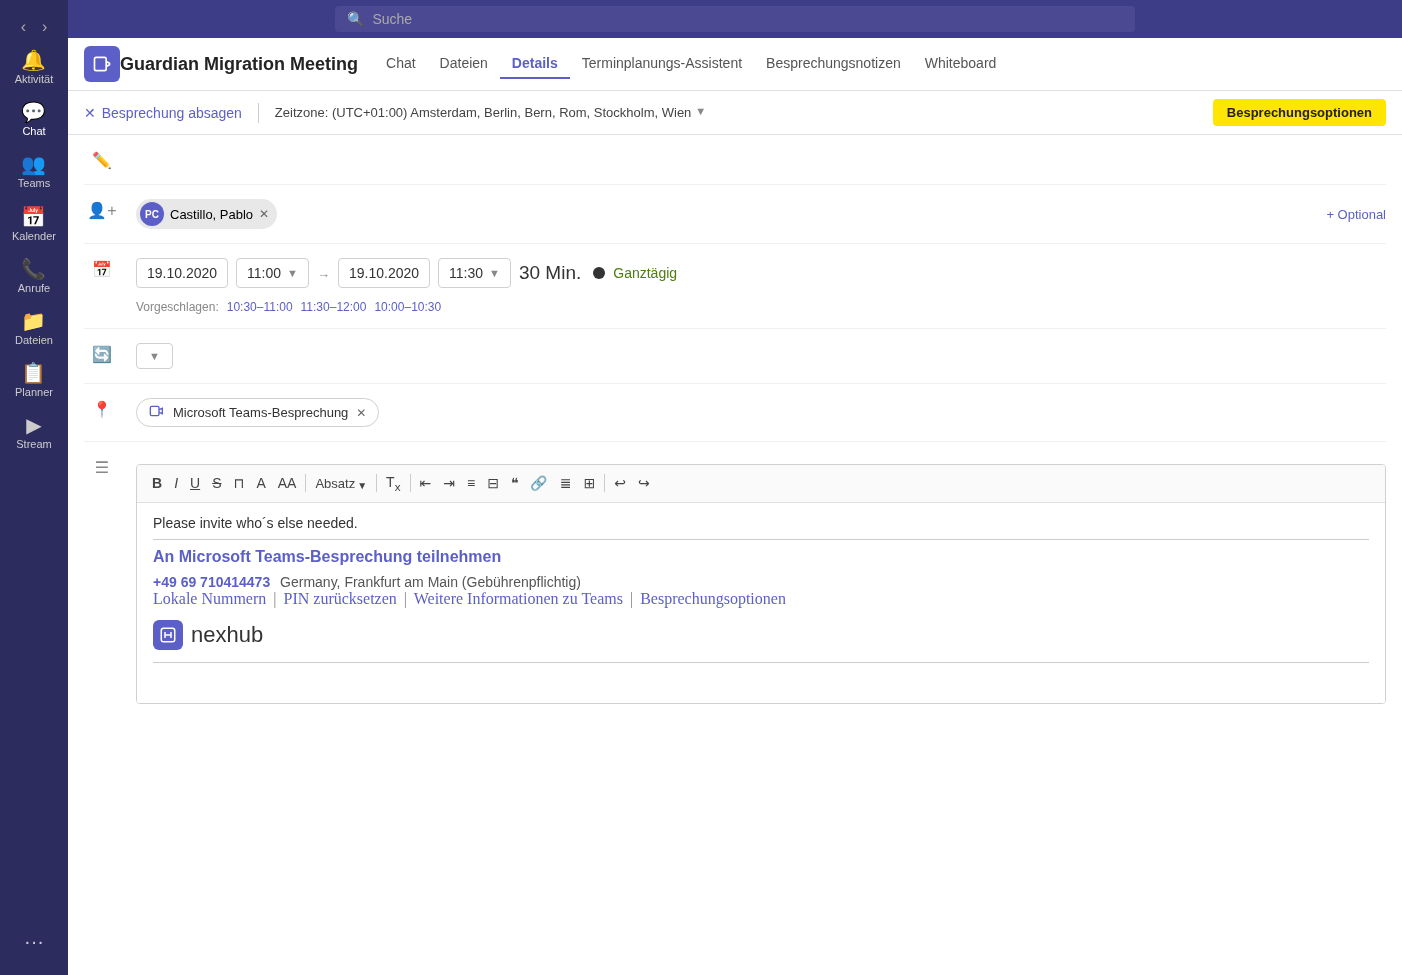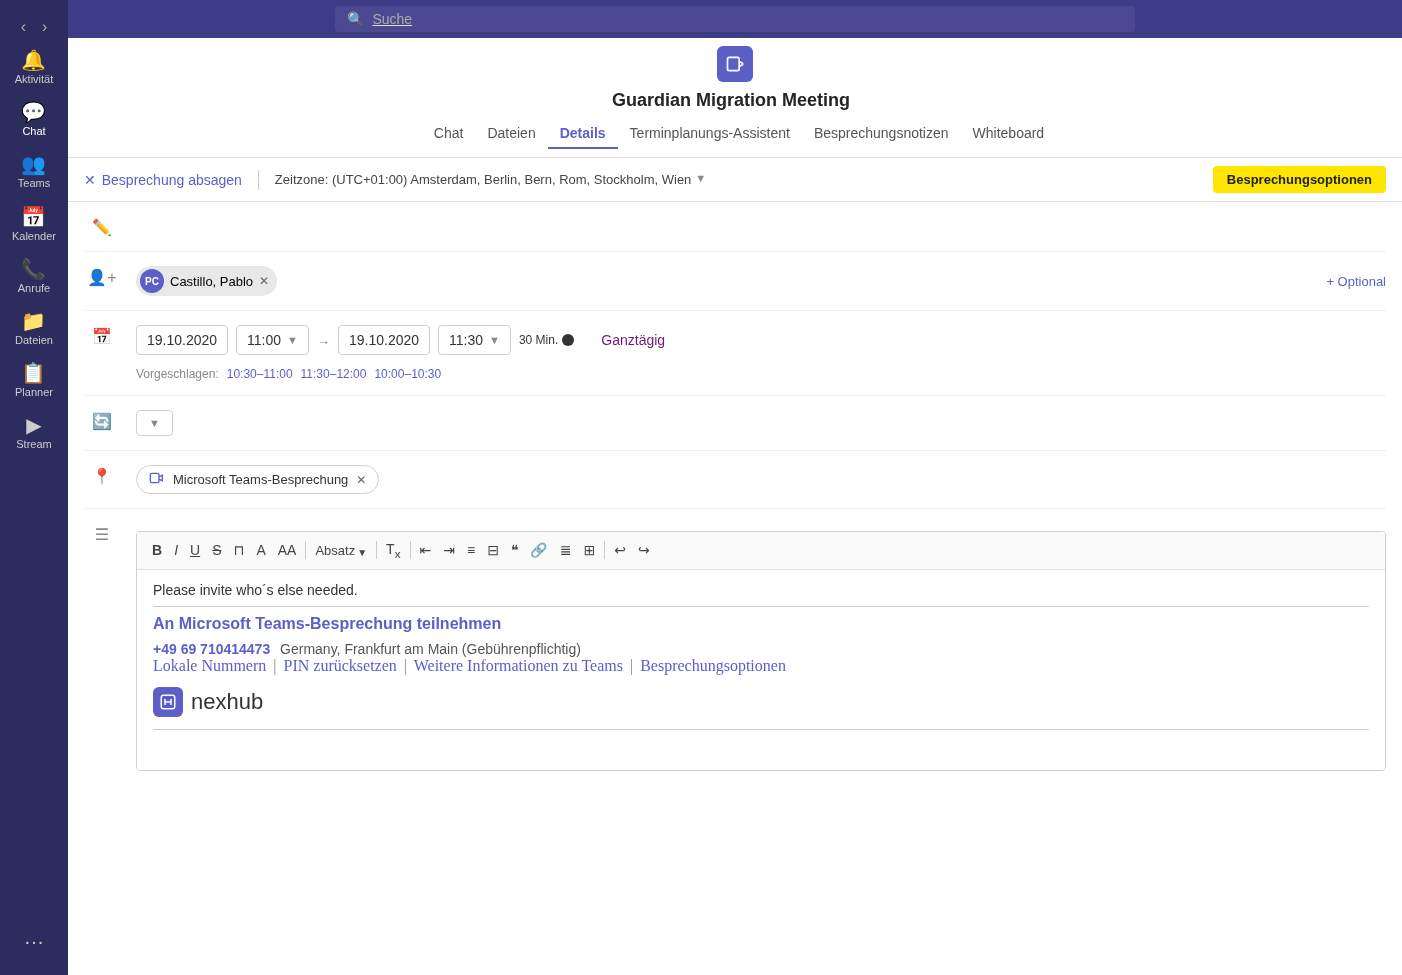--- a/index.html
+++ b/index.html
@@ -37,27 +37,26 @@
       flex: 1;
       display: flex;
       flex-direction: column;
       background: #fff;
       overflow: hidden;
     }
 
     
     .topbar {
       background: #fff;
-      padding: 8px 24px;
-      display: flex;
-      align-items: center;
-      gap: 8px;
+      padding: 8px 16px;
+      display: flex;
+      align-items: center;
+      gap: 0;
       border-bottom: 1px solid #e0e0e0;
       min-height: 52px;
-      flex-direction: column;
     }
     .meeting-icon {
       width: 36px; height: 36px;
       background: #5b5fc7;
       border-radius: 6px;
       display: flex; align-items: center; justify-content: center;
       color: #fff; font-size: 18px;
       flex-shrink: 0;
     }
     .meeting-title {
@@ -207,25 +206,25 @@
       border-radius: 4px;
       padding: 6px 10px;
       font-size: 14px;
       color: #333;
       background: #fff;
       cursor: pointer;
       display: flex; align-items: center; gap: 6px;
     }
     .arrow-icon { color: #888; font-size: 13px; }
     .duration-badge {
-      display: flex; align-items: center; gap: 4px;
-      font-size: 12px; color: #333;
+      display: flex; align-items: center; gap: 12px;
+      font-size: 19px; color: #333;
     }
     .dot { width: 12px; height: 12px; background: #333; border-radius: 50%; }
-    .allday { font-size: 14px; color: #701a75; margin-left: 19px; }
+    .allday { font-size: 14px; color: #4d7c0f; }
     .suggested-times {
       width: 100%;
       font-size: 12px;
       color: #666;
       margin-top: 4px;
       display: flex; align-items: center; gap: 8px;
     }
     .suggested-label { color: #888; }
     .suggested-time { color: #5b5fc7; cursor: pointer; }
 
@@ -340,21 +339,20 @@
       max-width: 800px;
       margin: 0 auto;
     }
     .global-search input {
       background: transparent;
       border: none;
       outline: none;
       color: #ddd;
       font-size: 14px;
       width: 100%;
-      text-decoration: underline;
     }
     .global-search input::placeholder { color: #aaa; }
 
     
     .app-wrapper {
       display: flex;
       flex-direction: column;
       flex: 1;
       overflow: hidden;
     }

